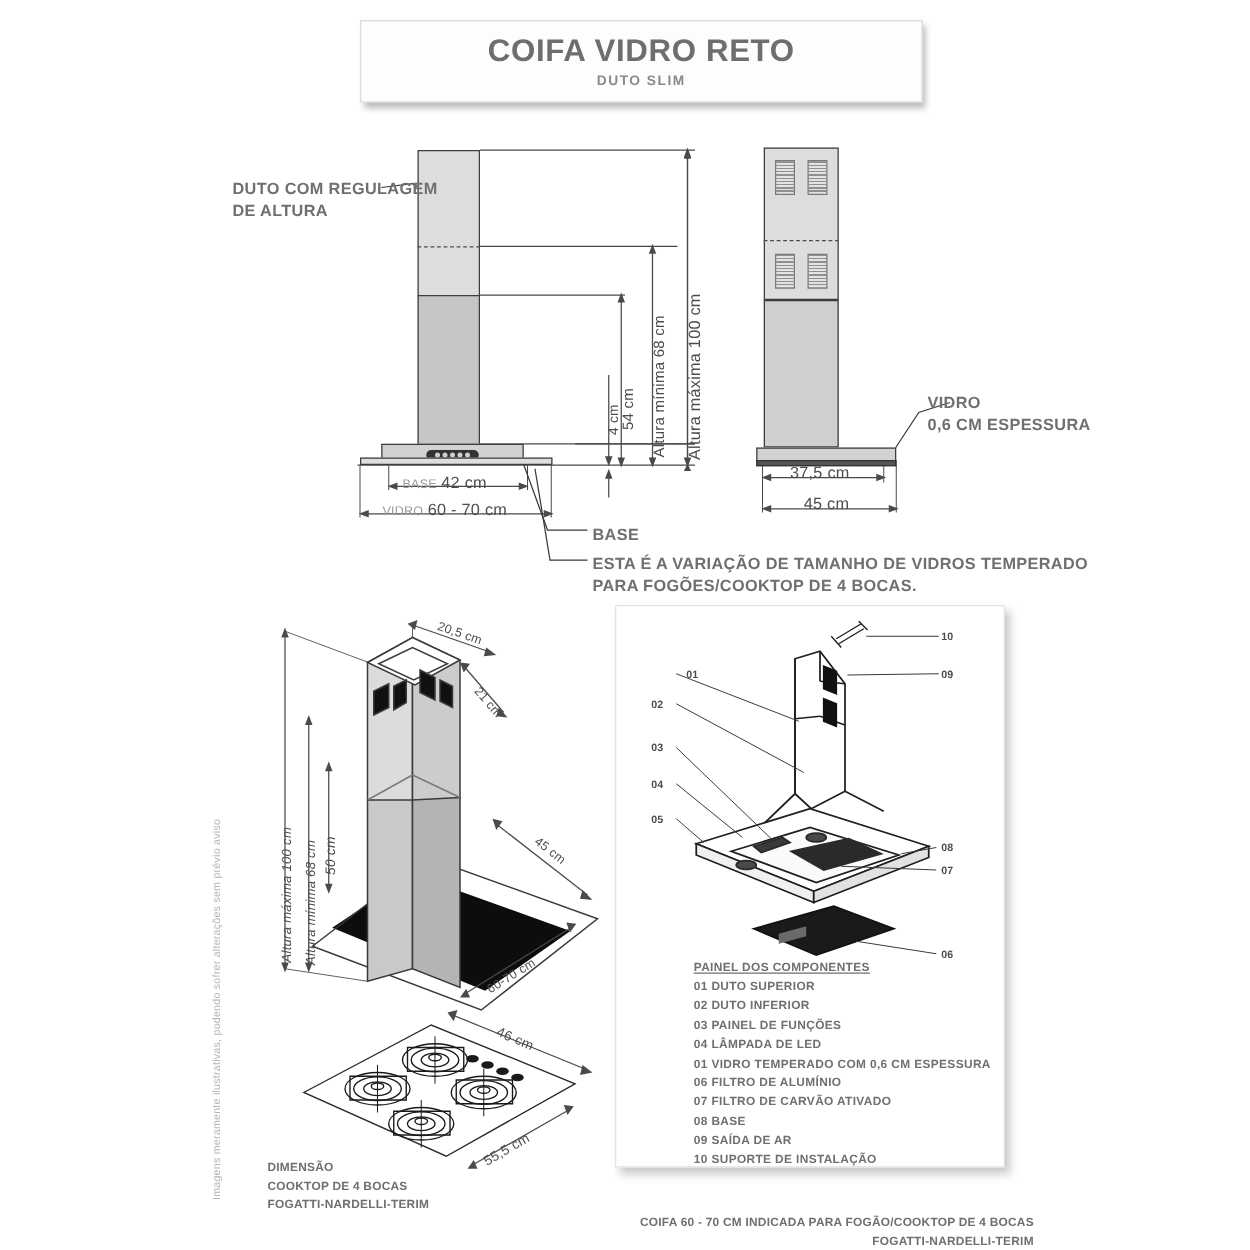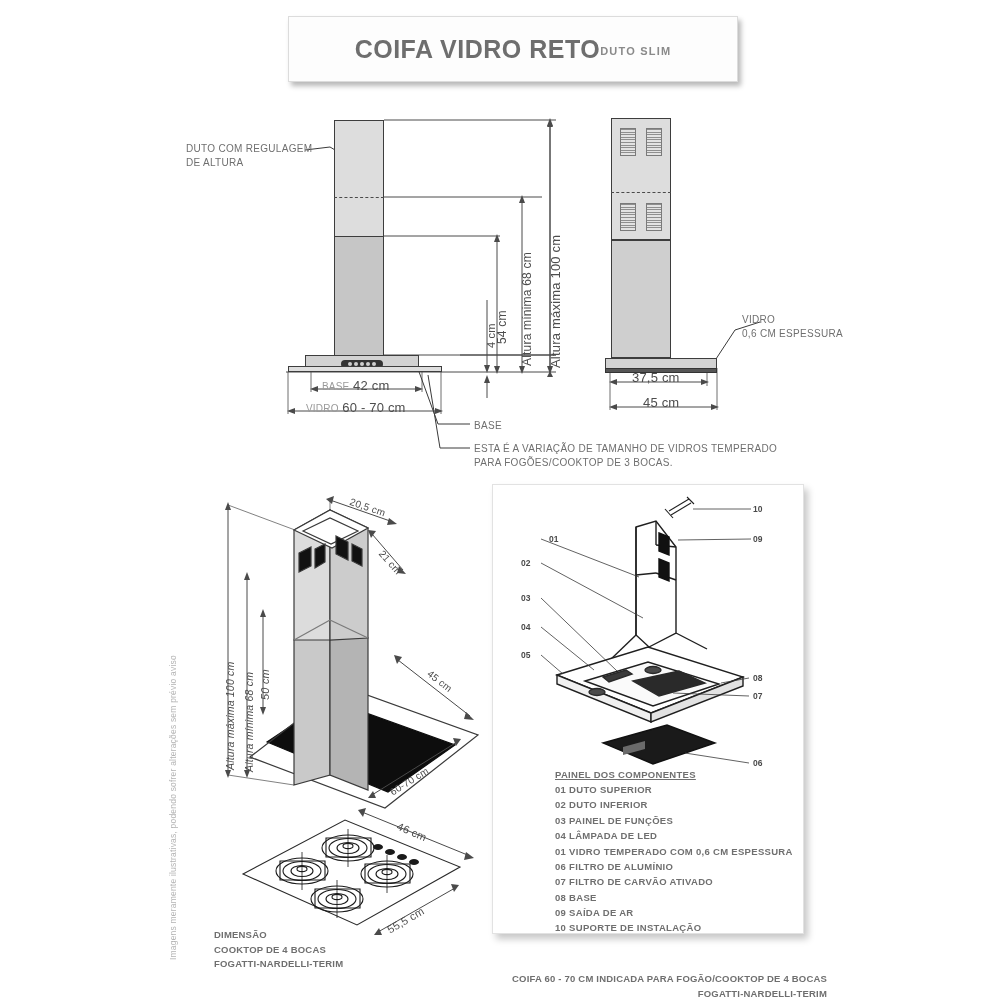--- a/index.html
+++ b/index.html
@@ -10,37 +10,37 @@
     color:#6b6b6b; position:relative; overflow:hidden;
   }
   .stage { position:absolute; inset:0; }
   .abs { position:absolute; }
 
   
   #title-panel {
     left:288px; top:16px; width:450px; height:66px;
     background:#fdfdfd; border:1px solid #dcdcdc;
     box-shadow:3px 4px 5px rgba(0,0,0,.28);
-    display:flex; align-items:center; justify-content:center;
+    display:flex; flex-direction:column; align-items:center; justify-content:center;
   }
   #title-panel .t1 {
     font-size:25px; font-weight:bold; letter-spacing:.5px; color:#6e6e6e;
   }
   #title-panel .t2 {
     font-size:11px; font-weight:bold; letter-spacing:1.2px; color:#8a8a8a; margin-top:3px;
   }
   #section-heading {
     left:0; top:88px; width:1000px; text-align:center;
     font-size:14.5px; font-weight:bold; letter-spacing:.6px; color:#6e6e6e;
   }
   .dash-h {
     position:absolute; height:0; border-top:1px dashed #4a4a4a;
   }
   .lbl {
-    position:absolute; font-size:10px; font-weight:normal; color:#6f6f6f;
+    position:absolute; font-size:13px; font-weight:bold; color:#6f6f6f;
     letter-spacing:.3px; white-space:nowrap; line-height:1.35;
   }
   .dimtxt {
     position:absolute; font-size:12px; color:#4d4d4d; white-space:nowrap;
     letter-spacing:.2px;
   }
   .dimtxt .unitsm { font-size:10px; color:#9a9a9a; }
   .rot90 { transform:rotate(-90deg); transform-origin:left top; }
 
   
@@ -325,21 +325,21 @@
     <span style="font-size:13px;">42 cm</span>
   </div>
   <div class="dimtxt" style="left:306px; top:400px;">
     <span class="unitsm">VIDRO</span>
     <span style="font-size:13px;">60 - 70 cm</span>
   </div>
 
   <div class="lbl" style="left:474px; top:419px;">BASE</div>
   <div class="lbl" style="left:474px; top:442px;">
     <span>ESTA É A VARIAÇÃO DE TAMANHO DE VIDROS TEMPERADO</span><br>
-    <span>PARA FOGÕES/COOKTOP DE 3 BOCAS.</span>
+    <span>PARA FOGÕES/COOKTOP DE 4 BOCAS.</span>
   </div>
 
   <div class="duct-top abs" style="left:611px; top:118px; width:60px; height:122px;"></div>
   <div class="vent" style="left:620px; top:128px; width:16px; height:28px;"></div>
   <div class="vent" style="left:646px; top:128px; width:16px; height:28px;"></div>
   <div class="dash-h" style="left:611px; top:192px; width:60px;"></div>
   <div class="vent" style="left:620px; top:203px; width:16px; height:28px;"></div>
   <div class="vent" style="left:646px; top:203px; width:16px; height:28px;"></div>
   <div class="duct-bot abs" style="left:611px; top:240px; width:60px; height:118px; background:#cfcfcf;"></div>
   <div class="hood-base abs" style="left:605px; top:358px; width:112px; height:12px;"></div>

